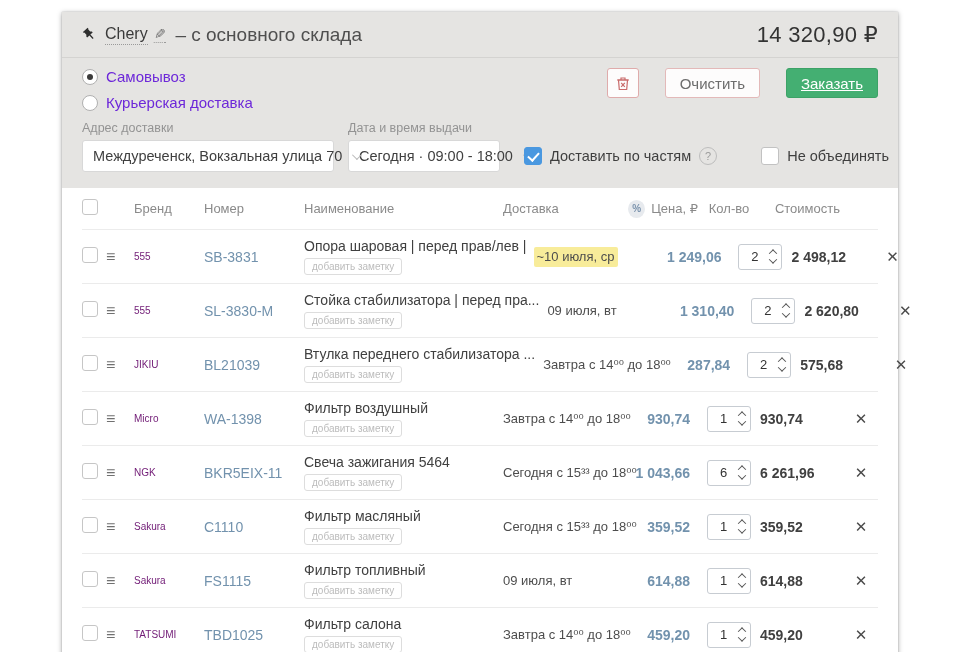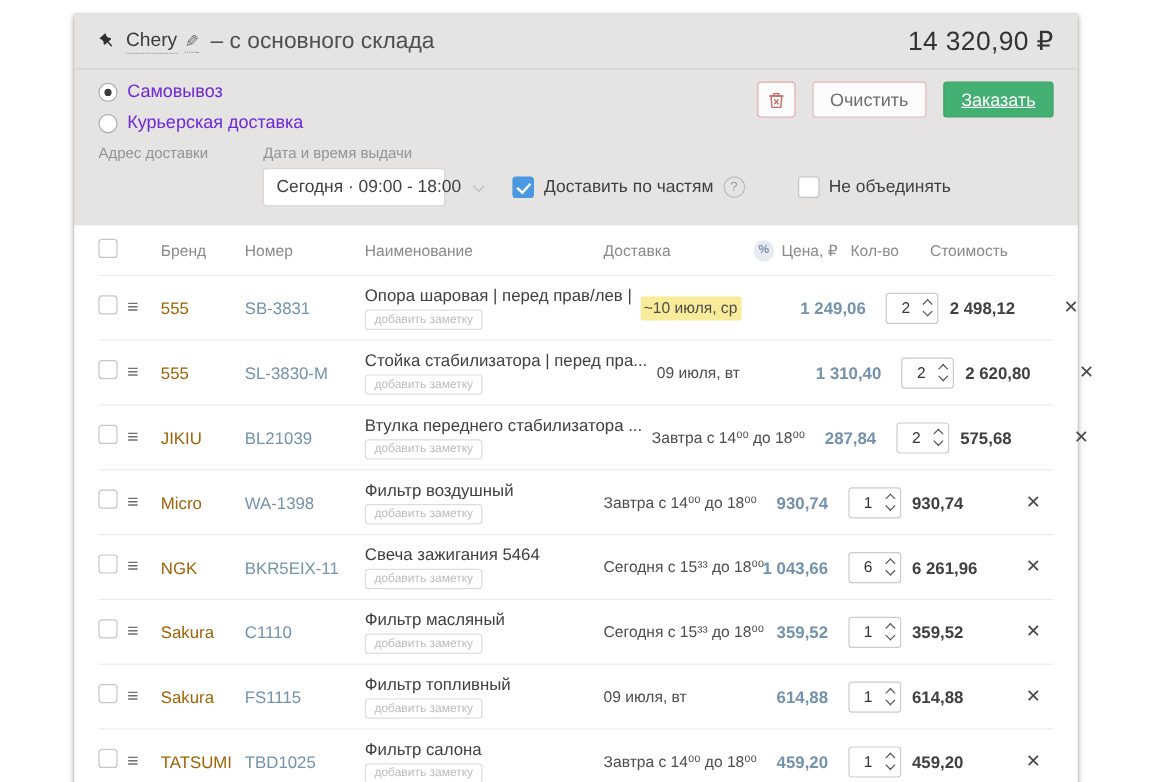--- a/index.html
+++ b/index.html
@@ -18,27 +18,27 @@
   .total { margin-left:auto; font-size:22px; color:#333; letter-spacing:.3px; }
 
   .divider { border-top:1px solid #d4d3d1; margin:0 -20px; }
 
   .controls-row { display:flex; justify-content:space-between; align-items:flex-start; padding:10px 0 4px; }
   .radios { display:flex; flex-direction:column; gap:9px; }
   .radio-line { display:flex; align-items:center; gap:8px; cursor:pointer; font-size:15px; color:#6d28d9; }
   .radio { width:16px; height:16px; border-radius:50%; background:#fff; border:1px solid #b0b0b0; position:relative; flex:0 0 auto; }
   .radio.selected::after { content:""; position:absolute; inset:4px; border-radius:50%; background:#3b3b3b; }
 
-  .btns { display:flex; gap:14px; align-items:center; }
+  .btns { display:flex; gap:26px; align-items:center; }
   .icon-btn { width:32px; height:30px; background:#fdfcfc; border:1px solid #dfabab; border-radius:3px; display:flex; align-items:center; justify-content:center; cursor:pointer; }
   .btn { height:30px; padding:0 14px; border-radius:3px; font-size:15px; cursor:pointer; display:flex; align-items:center; }
   .btn-clear { background:#fdfcfc; border:1px solid #e3b9b9; color:#6d6d6d; }
   .btn-order { background:#44af72; border:1px solid #3da267; color:#fff;text-decoration:underline; }
 
-  .form-row { display:flex; align-items:flex-start; padding:6px 0 16px;gap:32px; }
+  .form-row { display:flex; align-items:flex-start; padding:6px 0 16px; }
   .fgroup { display:flex; flex-direction:column; margin-right:14px; }
   .flabel { font-size:12.5px; color:#939393; margin-bottom:5px; }
   .select { height:32px; background:#fff; border:1px solid #d8d8d8; border-radius:3px; display:flex; align-items:center; padding:0 8px 0 10px; font-size:14.5px; color:#3f3f3f; cursor:pointer; }
   .select .sv { white-space:nowrap; }
   .chev-dn { width:7px; height:7px; border-right:1.5px solid #b9b9b9; border-bottom:1.5px solid #b9b9b9; transform:rotate(45deg) translateY(-2px); margin-left:10px; flex:0 0 auto; }
   .addr-select { width:252px; }
   .date-select { width:152px; }
 
   .checks { display:flex; align-items:center; margin-top:26px; margin-left:10px; }
   .check-line { display:flex; align-items:center; gap:8px; cursor:pointer; font-size:14.5px; color:#3f3f3f; white-space:nowrap; }
@@ -54,21 +54,21 @@
   .thead { height:42px; color:#8a8a8a; font-size:13px; border-bottom:1px solid #ececec; }
   .thead .h { white-space:nowrap; }
   .cb { width:16px; height:16px; border-radius:3px; background:#fff; border:1px solid #c6c6c6; display:inline-block; cursor:pointer; }
   .price-h { display:flex; align-items:center; justify-content:flex-end; gap:6px; }
   .pct { width:18px; height:18px; border-radius:50%; background:#e7eaee; color:#7b93ad; font-size:10px; font-weight:bold; display:flex; align-items:center; justify-content:center; }
   .qty-h { text-align:center; }
   .cost-h { text-align:right; padding-right:4px; }
 
   .trow { border-bottom:1px solid #ebebeb; padding:8px 0; min-height:50px; }
   .drag { font-size:16px; color:#707070; cursor:grab; line-height:1; }
-  .brand { font-size:14px; color:#a16207; }
+  .brand { font-size:10px; color:#701a75; }
   .num { font-size:14px; color:#7292ad; cursor:pointer; }
   .namecell { padding-right:8px; }
   .pname { font-size:14px; color:#404040; white-space:nowrap; overflow:hidden; }
   .note { margin-top:4px; background:#fff; border:1px solid #ddd; border-radius:3px; color:#bcbcbc; font-size:10px; padding:2px 7px; cursor:pointer; font-family:inherit; display:inline-block; }
   .delivery { font-size:13px; color:#4d4d4d; white-space:nowrap; }
   .dtext.hl { background:#f8ec9a; padding:2px 4px 3px 2px; border-radius:2px; }
   .price { font-size:14px; font-weight:bold; color:#7292ad; text-align:right; padding-right:8px; white-space:nowrap; }
   .qtycell { display:flex; justify-content:center; }
   .stepper { width:44px; height:26px; background:#fff; border:1px solid #c7ccd2; border-radius:3px; display:flex; align-items:center; padding:0 5px 0 0; cursor:pointer; }
   .qv { flex:1; text-align:center; font-size:13px; color:#333; }
@@ -123,20 +123,24 @@
           </svg>
         </span>
         <button class="btn btn-clear">Очистить</button>
         <button class="btn btn-order">Заказать</button>
       </div>
     </div>
 
     <div class="form-row">
       <div class="fgroup">
         <span class="flabel">Адрес доставки</span>
+        <div class="select addr-select">
+          <span class="sv">Междуреченск, Вокзальная улица 70</span>
+          <span class="chev-dn"></span>
+        </div>
       </div>
       <div class="fgroup">
         <span class="flabel">Дата и время выдачи</span>
         <div class="select date-select">
           <span class="sv">Сегодня · 09:00 - 18:00</span>
           <span class="chev-dn"></span>
         </div>
       </div>
       <div class="checks">
         <label class="check-line">

